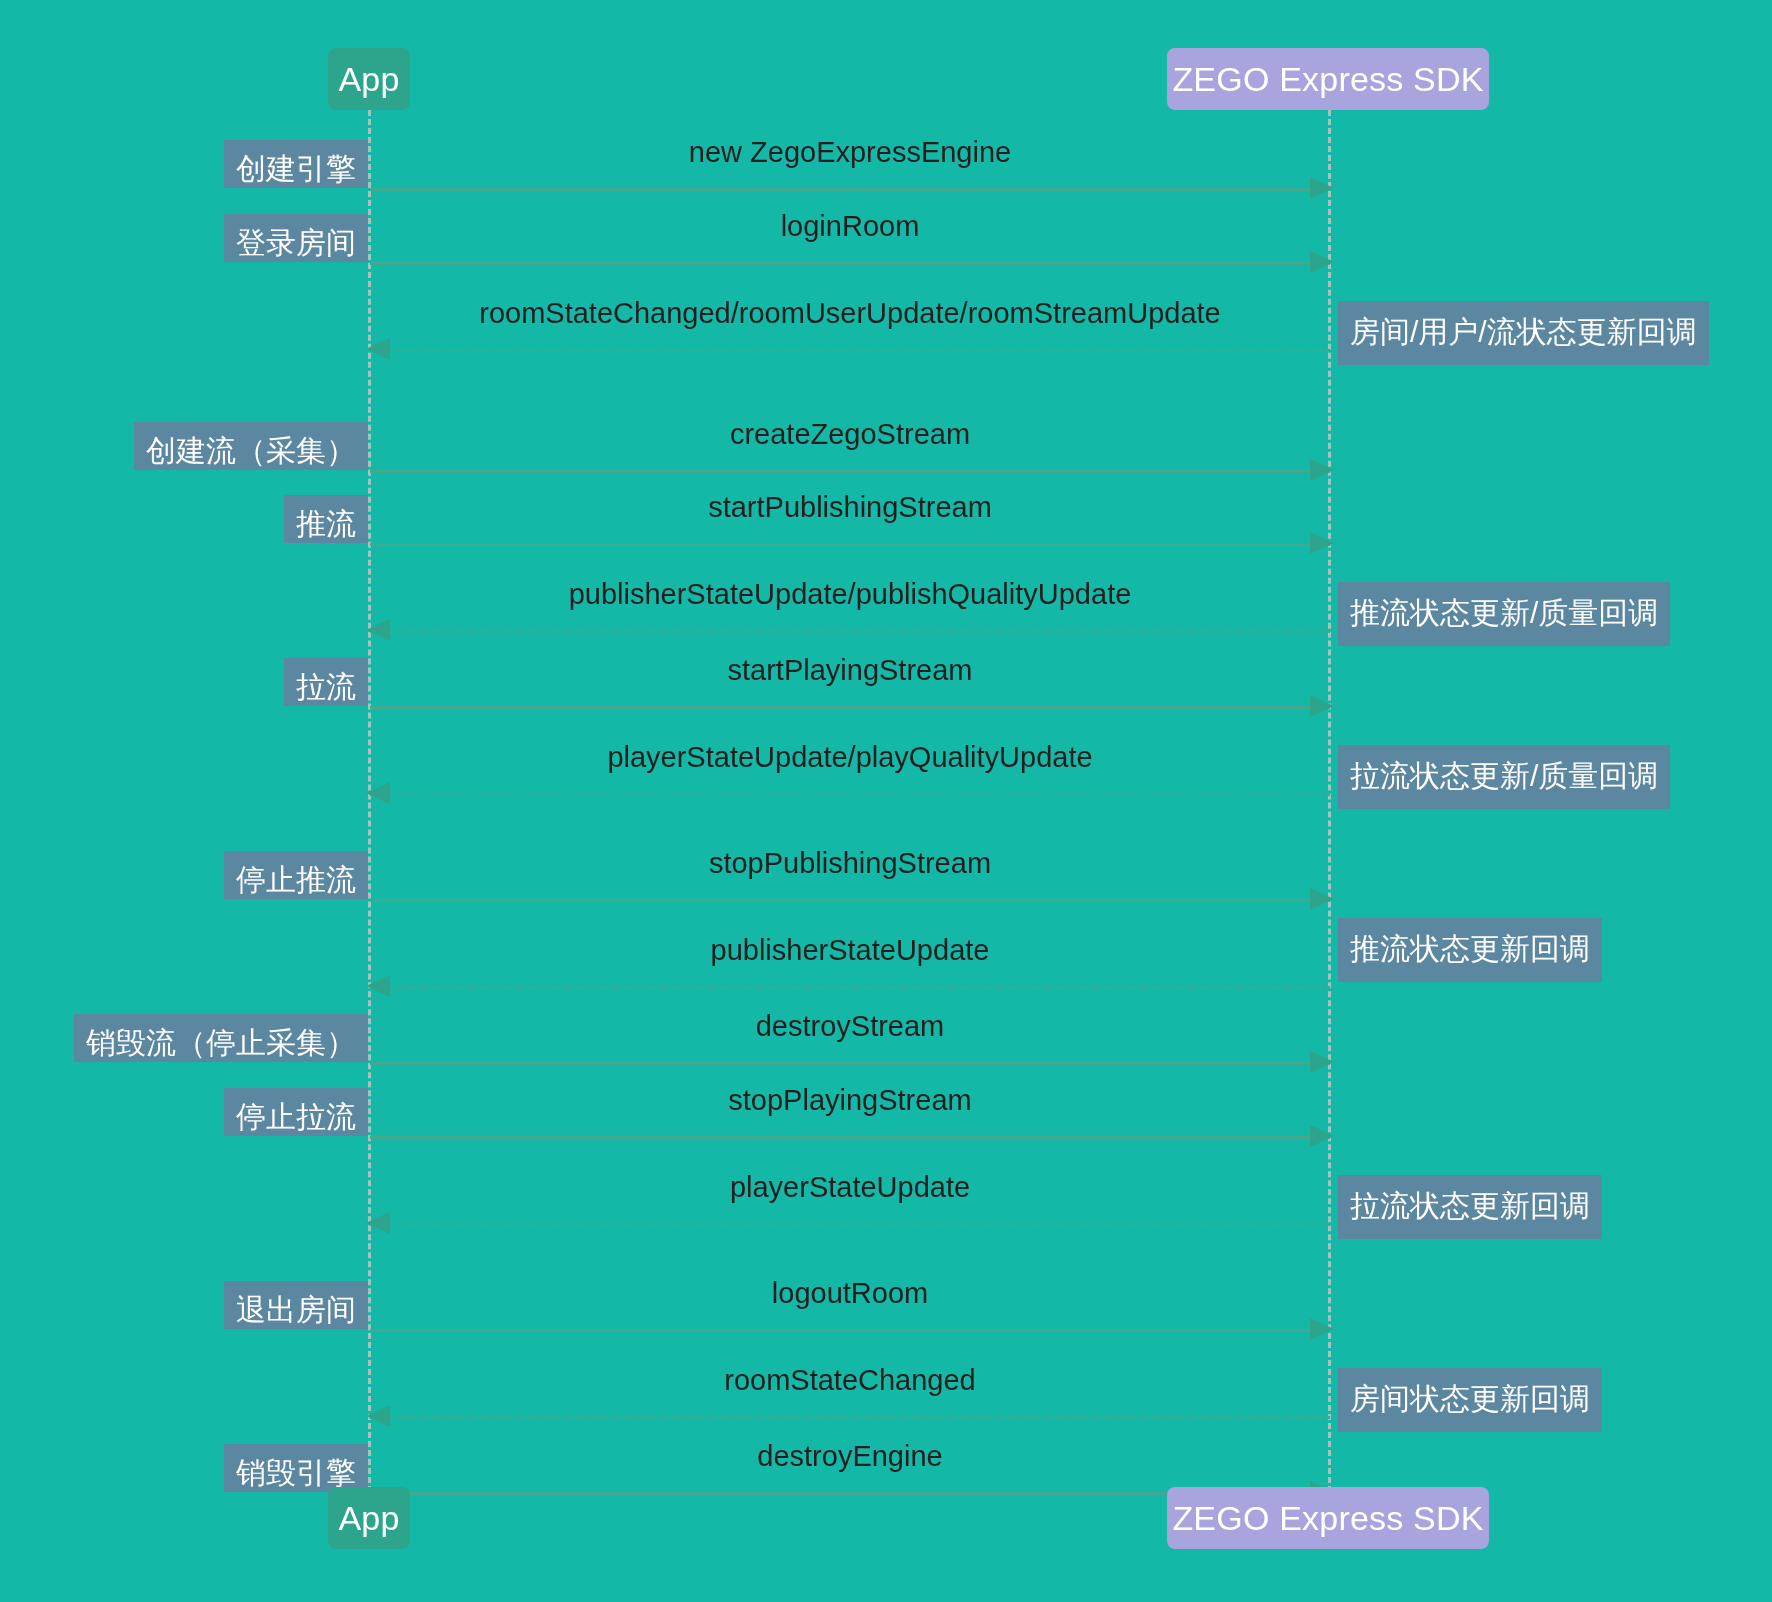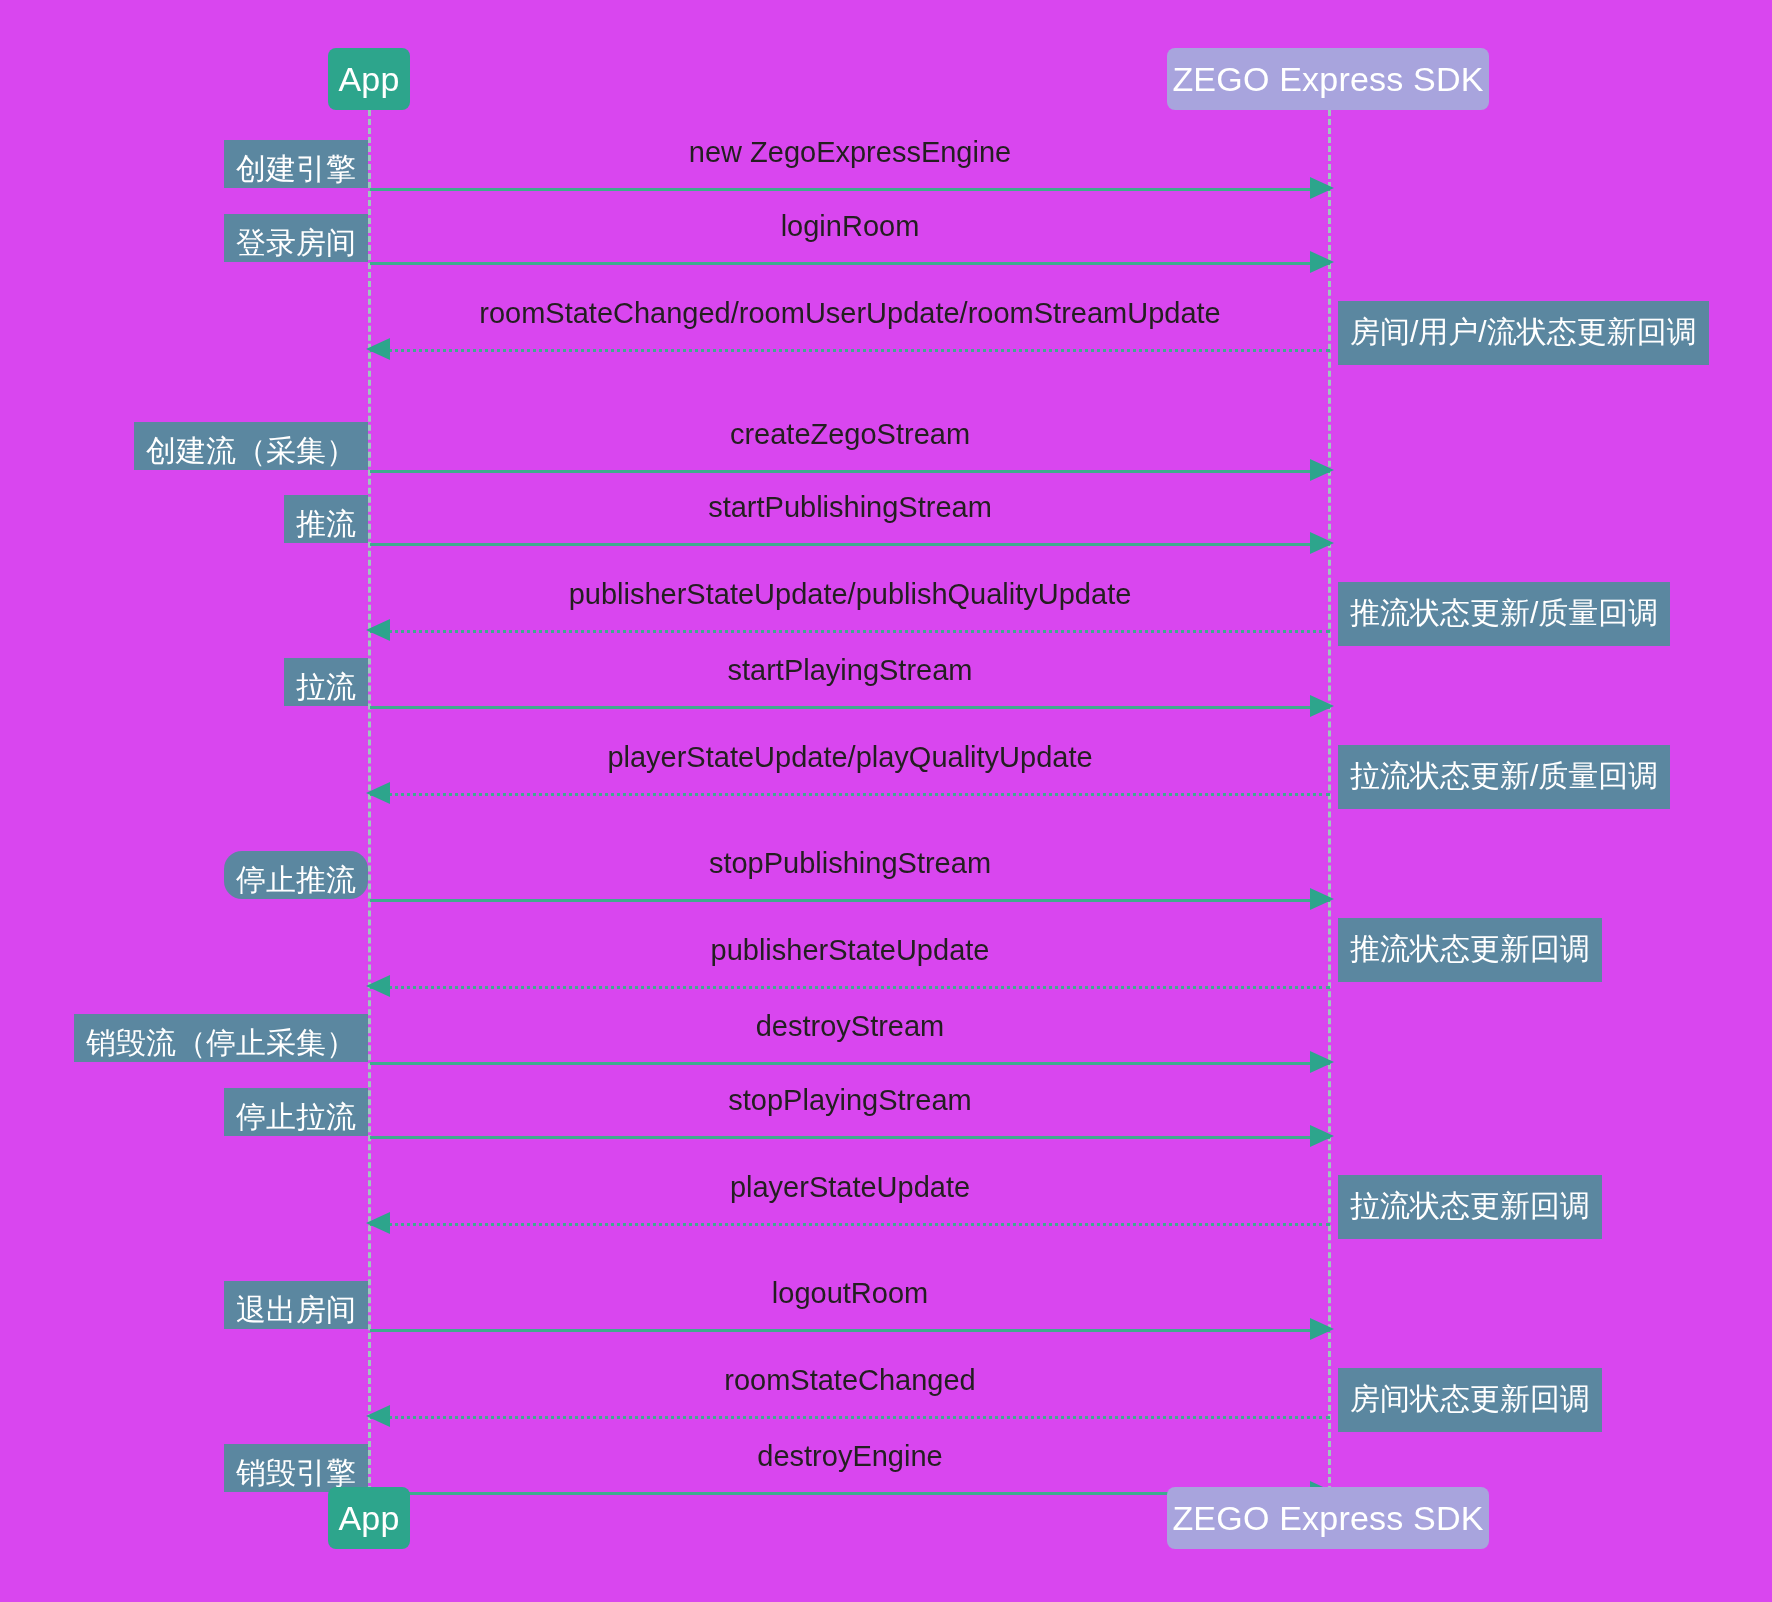--- a/index.html
+++ b/index.html
@@ -7,21 +7,21 @@
     padding: 0;
     background: #ffffff;
   }
   body {
     font-family: "Liberation Sans", "DejaVu Sans", sans-serif;
   }
   #canvas {
     position: relative;
     width: 1772px;
     height: 1602px;
-    background: #d946ef;
+    background: #14b8a6;
     overflow: hidden;
   }
 
   
   .lifeline {
     position: absolute;
     width: 0;
     border-left: 3px dashed #9ec8bd;
     top: 110px;
     height: 1400px;
@@ -201,21 +201,21 @@
         <div class="line"></div>
         <div class="head"></div>
         <div class="caption">playerStateUpdate/playQualityUpdate</div>
       </div>
       <div class="cb-label" style="top: 745px;">拉流状态更新/质量回调</div>
       <div class="msg solid right" style="top: 899px;">
         <div class="line"></div>
         <div class="head"></div>
         <div class="caption">stopPublishingStream</div>
       </div>
-      <div class="step-label left-of-app" style="top: 851px; border-radius: 18px;">停止推流</div>
+      <div class="step-label left-of-app" style="top: 851px;">停止推流</div>
       <div class="msg dotted left" style="top: 986px;">
         <div class="line"></div>
         <div class="head"></div>
         <div class="caption">publisherStateUpdate</div>
       </div>
       <div class="cb-label" style="top: 918px;">推流状态更新回调</div>
       <div class="msg solid right" style="top: 1062px;">
         <div class="line"></div>
         <div class="head"></div>
         <div class="caption">destroyStream</div>

